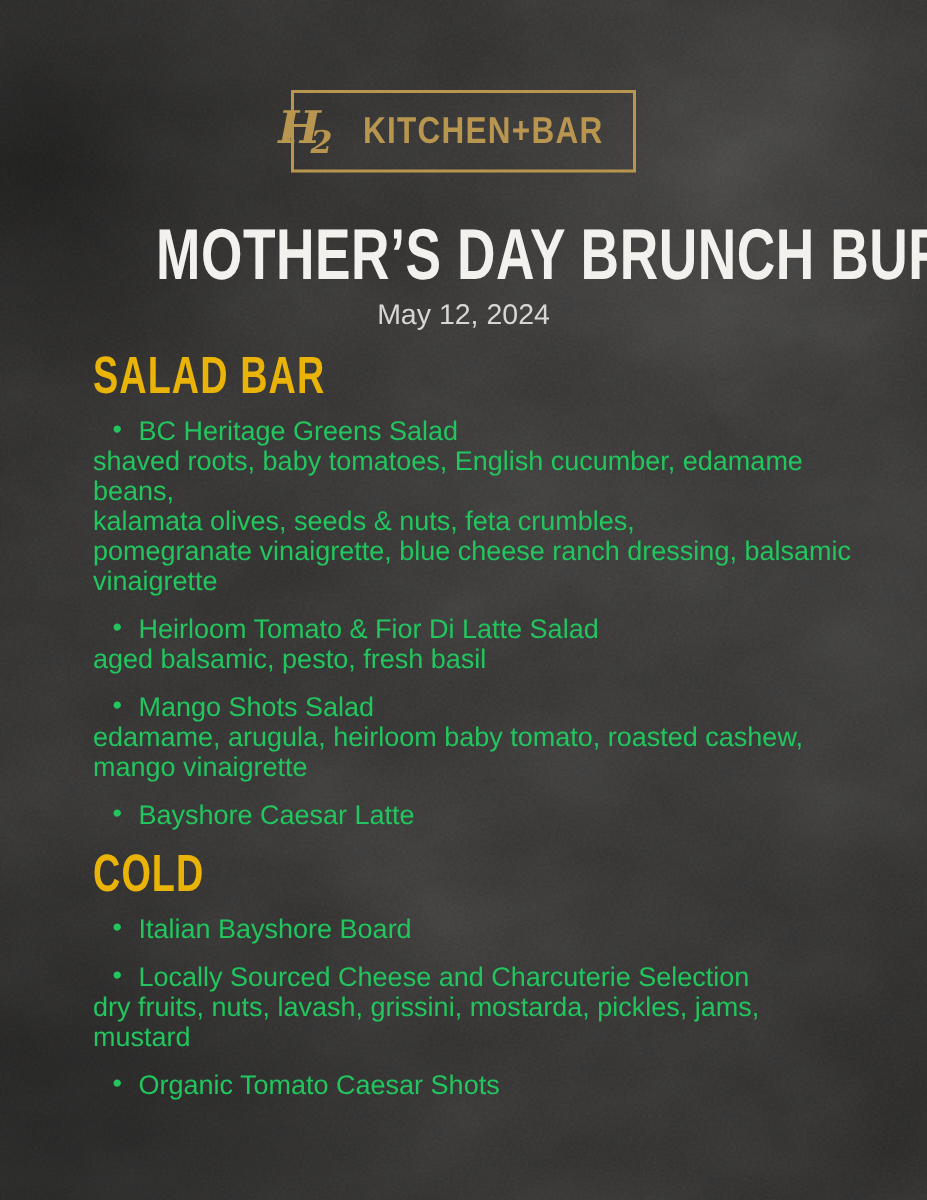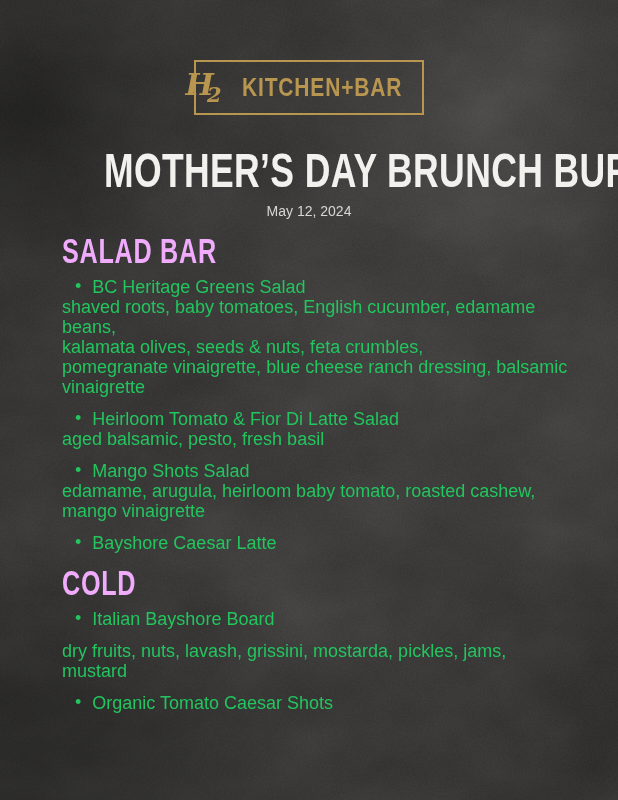--- a/index.html
+++ b/index.html
@@ -93,28 +93,28 @@
   }
   .title .squeeze {
     display: inline-block;
     transform: scaleX(0.74);
     letter-spacing: 0.5px;
   }
   .date {
     margin-top: 5px;
     text-align: center;
     color: #d8d7d4;
-    font-size: 14px;
+    font-size: 19px;
     line-height: 20px;
   }
 
   
   .section-title {
     margin: 12px 0 8px 62px;
-    color: #f0abfc;
+    color: #eab308;
     font-size: 35px;
     font-weight: bold;
     line-height: 36px;
     white-space: nowrap;
   }
   .section-title .squeeze {
     display: inline-block;
     transform: scaleX(0.72);
     transform-origin: left center;
     letter-spacing: 1px;
@@ -205,20 +205,23 @@
       <span class="squeeze">COLD</span>
     </div>
 
     <div class="item">
       <div class="item-name-row">
         <span class="bullet">•</span><span>Italian Bayshore Board</span>
       </div>
     </div>
 
     <div class="item">
+      <div class="item-name-row">
+        <span class="bullet">•</span><span>Locally Sourced Cheese and Charcuterie Selection</span>
+      </div>
       <div class="item-desc">dry fruits, nuts, lavash, grissini, mostarda, pickles, jams, mustard</div>
     </div>
 
     <div class="item">
       <div class="item-name-row">
         <span class="bullet">•</span><span>Organic Tomato Caesar Shots</span>
       </div>
     </div>
 
   </div>

